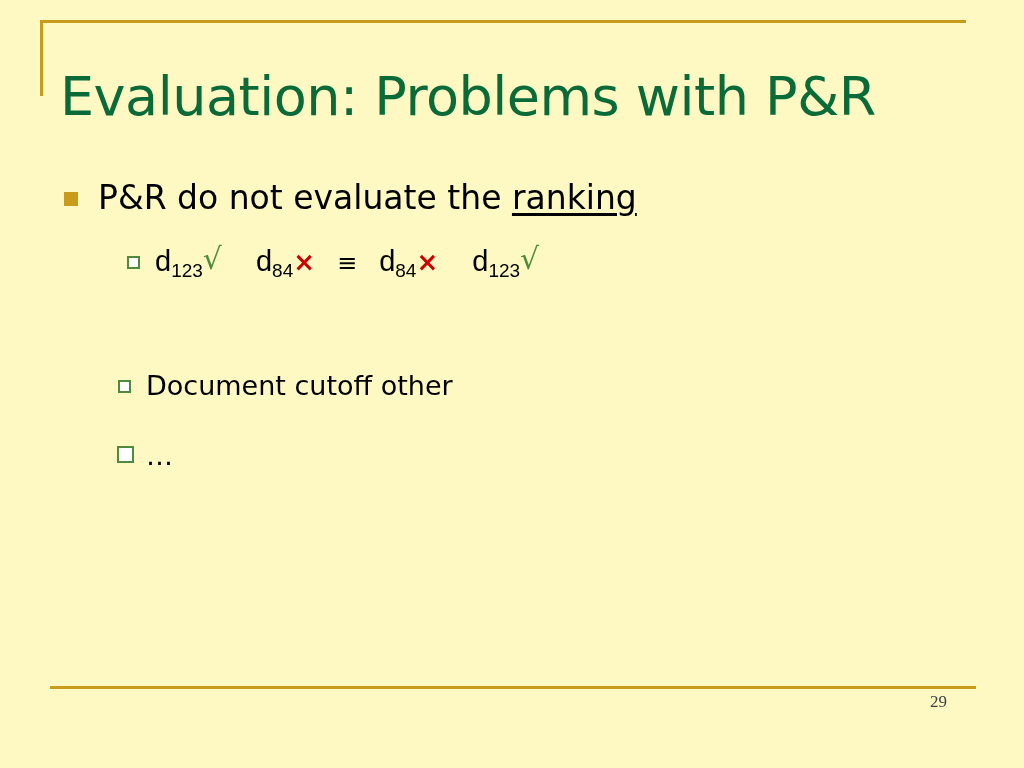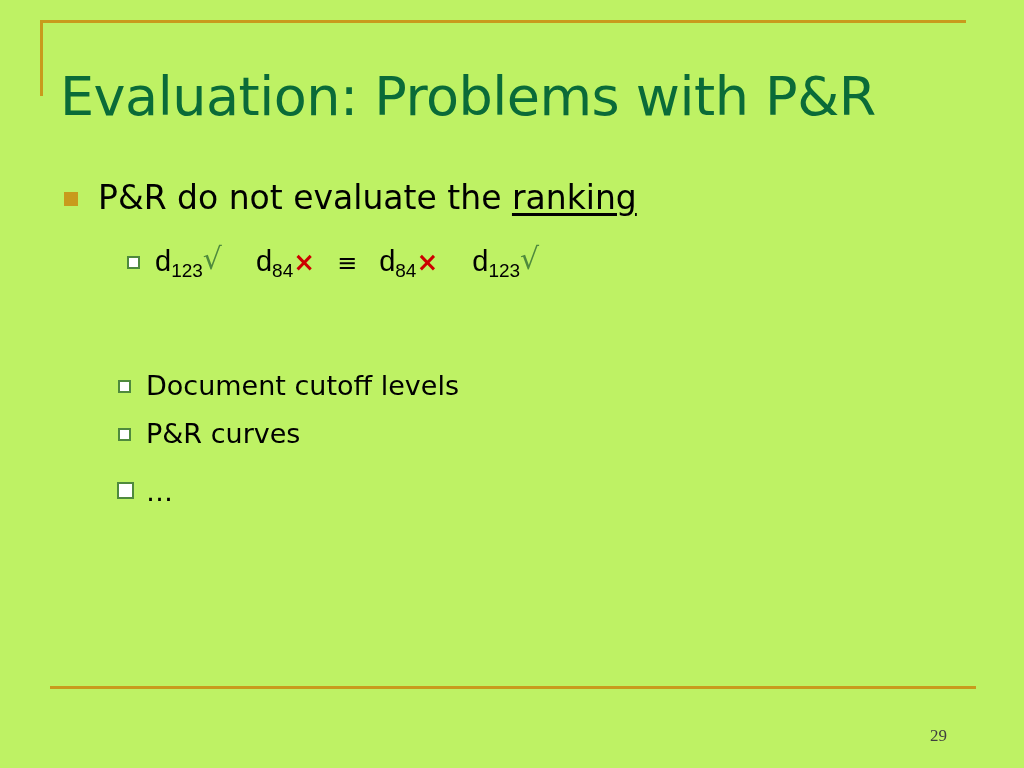--- a/index.html
+++ b/index.html
@@ -11,21 +11,21 @@
     width: 1024px;
     height: 768px;
     overflow: hidden;
     font-family: "DejaVu Sans", sans-serif;
   }
 
   #slide {
     position: relative;
     width: 1024px;
     height: 768px;
-    background: #bef264;
+    background: #fef9c3;
   }
 
   
   .rule-top {
     position: absolute;
     left: 40px;
     top: 20px;
     width: 926px;
     height: 3px;
     background: #C89B1C;
@@ -170,21 +170,21 @@
   .gap-md { display: inline-block; width: 22px; }
 
   .spacer-lg { height: 60px; }
   .spacer-md { height: 22px; }
   .spacer-sm { height: 12px; }
 
   
   .page-number {
     position: absolute;
     left: 930px;
-    top: 726px;
+    top: 692px;
     width: 60px;
     color: #3F3F3F;
     font-family: "Liberation Serif", serif;
     font-size: 17px;
     text-align: left;
   }
 </style>
 </head>
 <body>
 
@@ -208,29 +208,25 @@
       <span class="bullet-hollow"></span><span>d</span><sub>123</sub><span class="tick">√</span><span class="gap-lg"></span><span>d</span><sub>84</sub><span class="cross">×</span><span class="gap-md"></span><span class="equiv">≡</span><span class="gap-md"></span><span>d</span><sub>84</sub><span class="cross">×</span><span class="gap-lg"></span><span>d</span><sub>123</sub><span class="tick">√</span>
     </div>
 
     <div class="spacer-lg"></div>
 
 
     <div class="spacer-sm"></div>
 
     <div class="lvl2">
       <span class="bullet-hollow"></span>
-      <span>Document cutoff levels</span>
+      <span>Document cutoff other</span>
     </div>
 
     <div class="spacer-sm"></div>
 
-    <div class="lvl2">
-      <span class="bullet-hollow"></span>
-      <span>P&amp;R curves</span>
-    </div>
 
     <div class="spacer-md"></div>
 
     <div class="lvl2 big-bullet">
       <span class="bullet-hollow"></span>
       <span>…</span>
     </div>
 
   </div>
 

